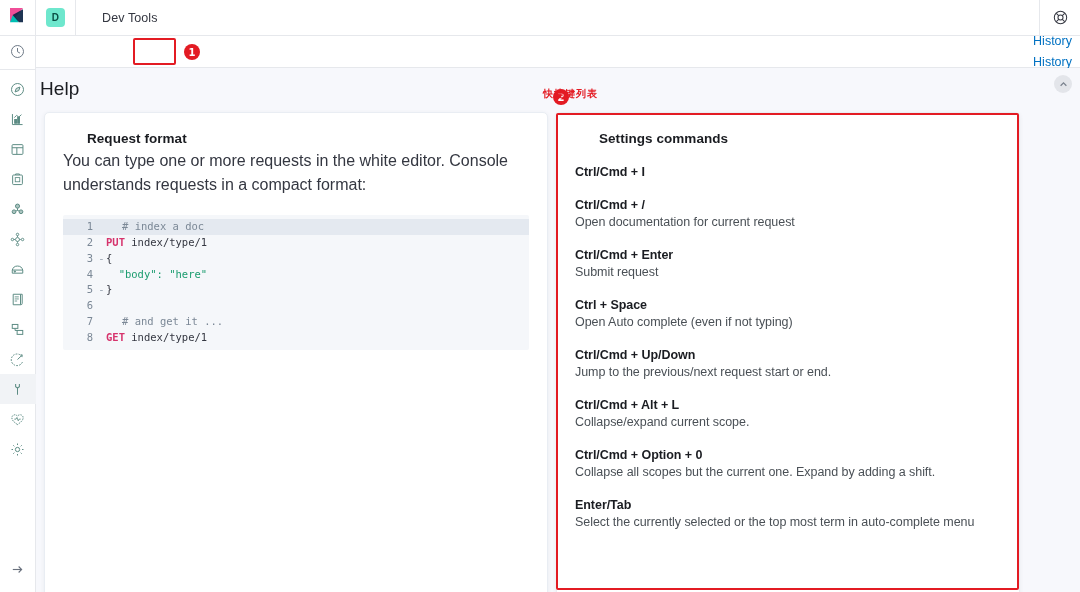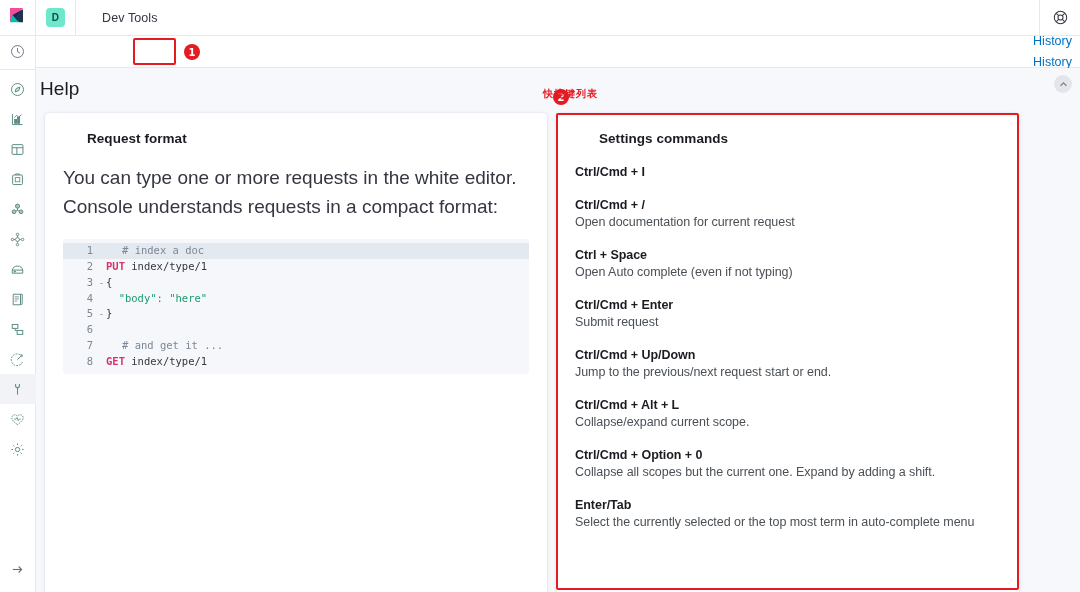--- a/index.html
+++ b/index.html
@@ -94,21 +94,21 @@
   .panel-left {
     position:absolute; left:8px; top:44px; width:504px; height:490px;
     background:#fff; border:1px solid #e9edf3; border-radius:5px;
     box-shadow:0 1px 4px rgba(60,70,90,.07);
     padding:18px 18px 0 18px;
   }
   .panel-h {
     font-size:13.5px; font-weight:700; color:#1a1c21; letter-spacing:.05px;padding-left:24px;
   }
   .panel-p {
-    margin-top:18px; font-size:19px; color:#343741; line-height:1.5;
+    margin-top:3px; font-size:16px; color:#343741; line-height:1.5;
     max-width:482px;
   }
   .code-wrap {
     margin-top:18px; background:#f5f7fa; border-radius:2px;
     padding:4px 0 4px 0; font-family:"DejaVu Sans Mono", monospace;
     font-size:10.5px; line-height:1.51;
   }
   .code-line { display:flex; white-space:pre; }
   .code-line.hl { background:#e4e9f0; }
   .ln {
@@ -382,26 +382,26 @@
       <div class="panel-h">Settings commands</div>
       <div id="kbd-list">
           <div class="kbd-group">
             <div class="kbd-key">Ctrl/Cmd + I</div>
           </div>
           <div class="kbd-group">
             <div class="kbd-key">Ctrl/Cmd + /</div>
             <div class="kbd-desc">Open documentation for current request</div>
           </div>
           <div class="kbd-group">
+            <div class="kbd-key">Ctrl/Cmd + Enter</div>
+            <div class="kbd-desc">Submit request</div>
+          </div>
+          <div class="kbd-group">
             <div class="kbd-key">Ctrl + Space</div>
             <div class="kbd-desc">Open Auto complete (even if not typing)</div>
-          </div>
-          <div class="kbd-group">
-            <div class="kbd-key">Ctrl/Cmd + Enter</div>
-            <div class="kbd-desc">Submit request</div>
           </div>
           <div class="kbd-group">
             <div class="kbd-key">Ctrl/Cmd + Up/Down</div>
             <div class="kbd-desc">Jump to the previous/next request start or end.</div>
           </div>
           <div class="kbd-group">
             <div class="kbd-key">Ctrl/Cmd + Alt + L</div>
             <div class="kbd-desc">Collapse/expand current scope.</div>
           </div>
           <div class="kbd-group">

